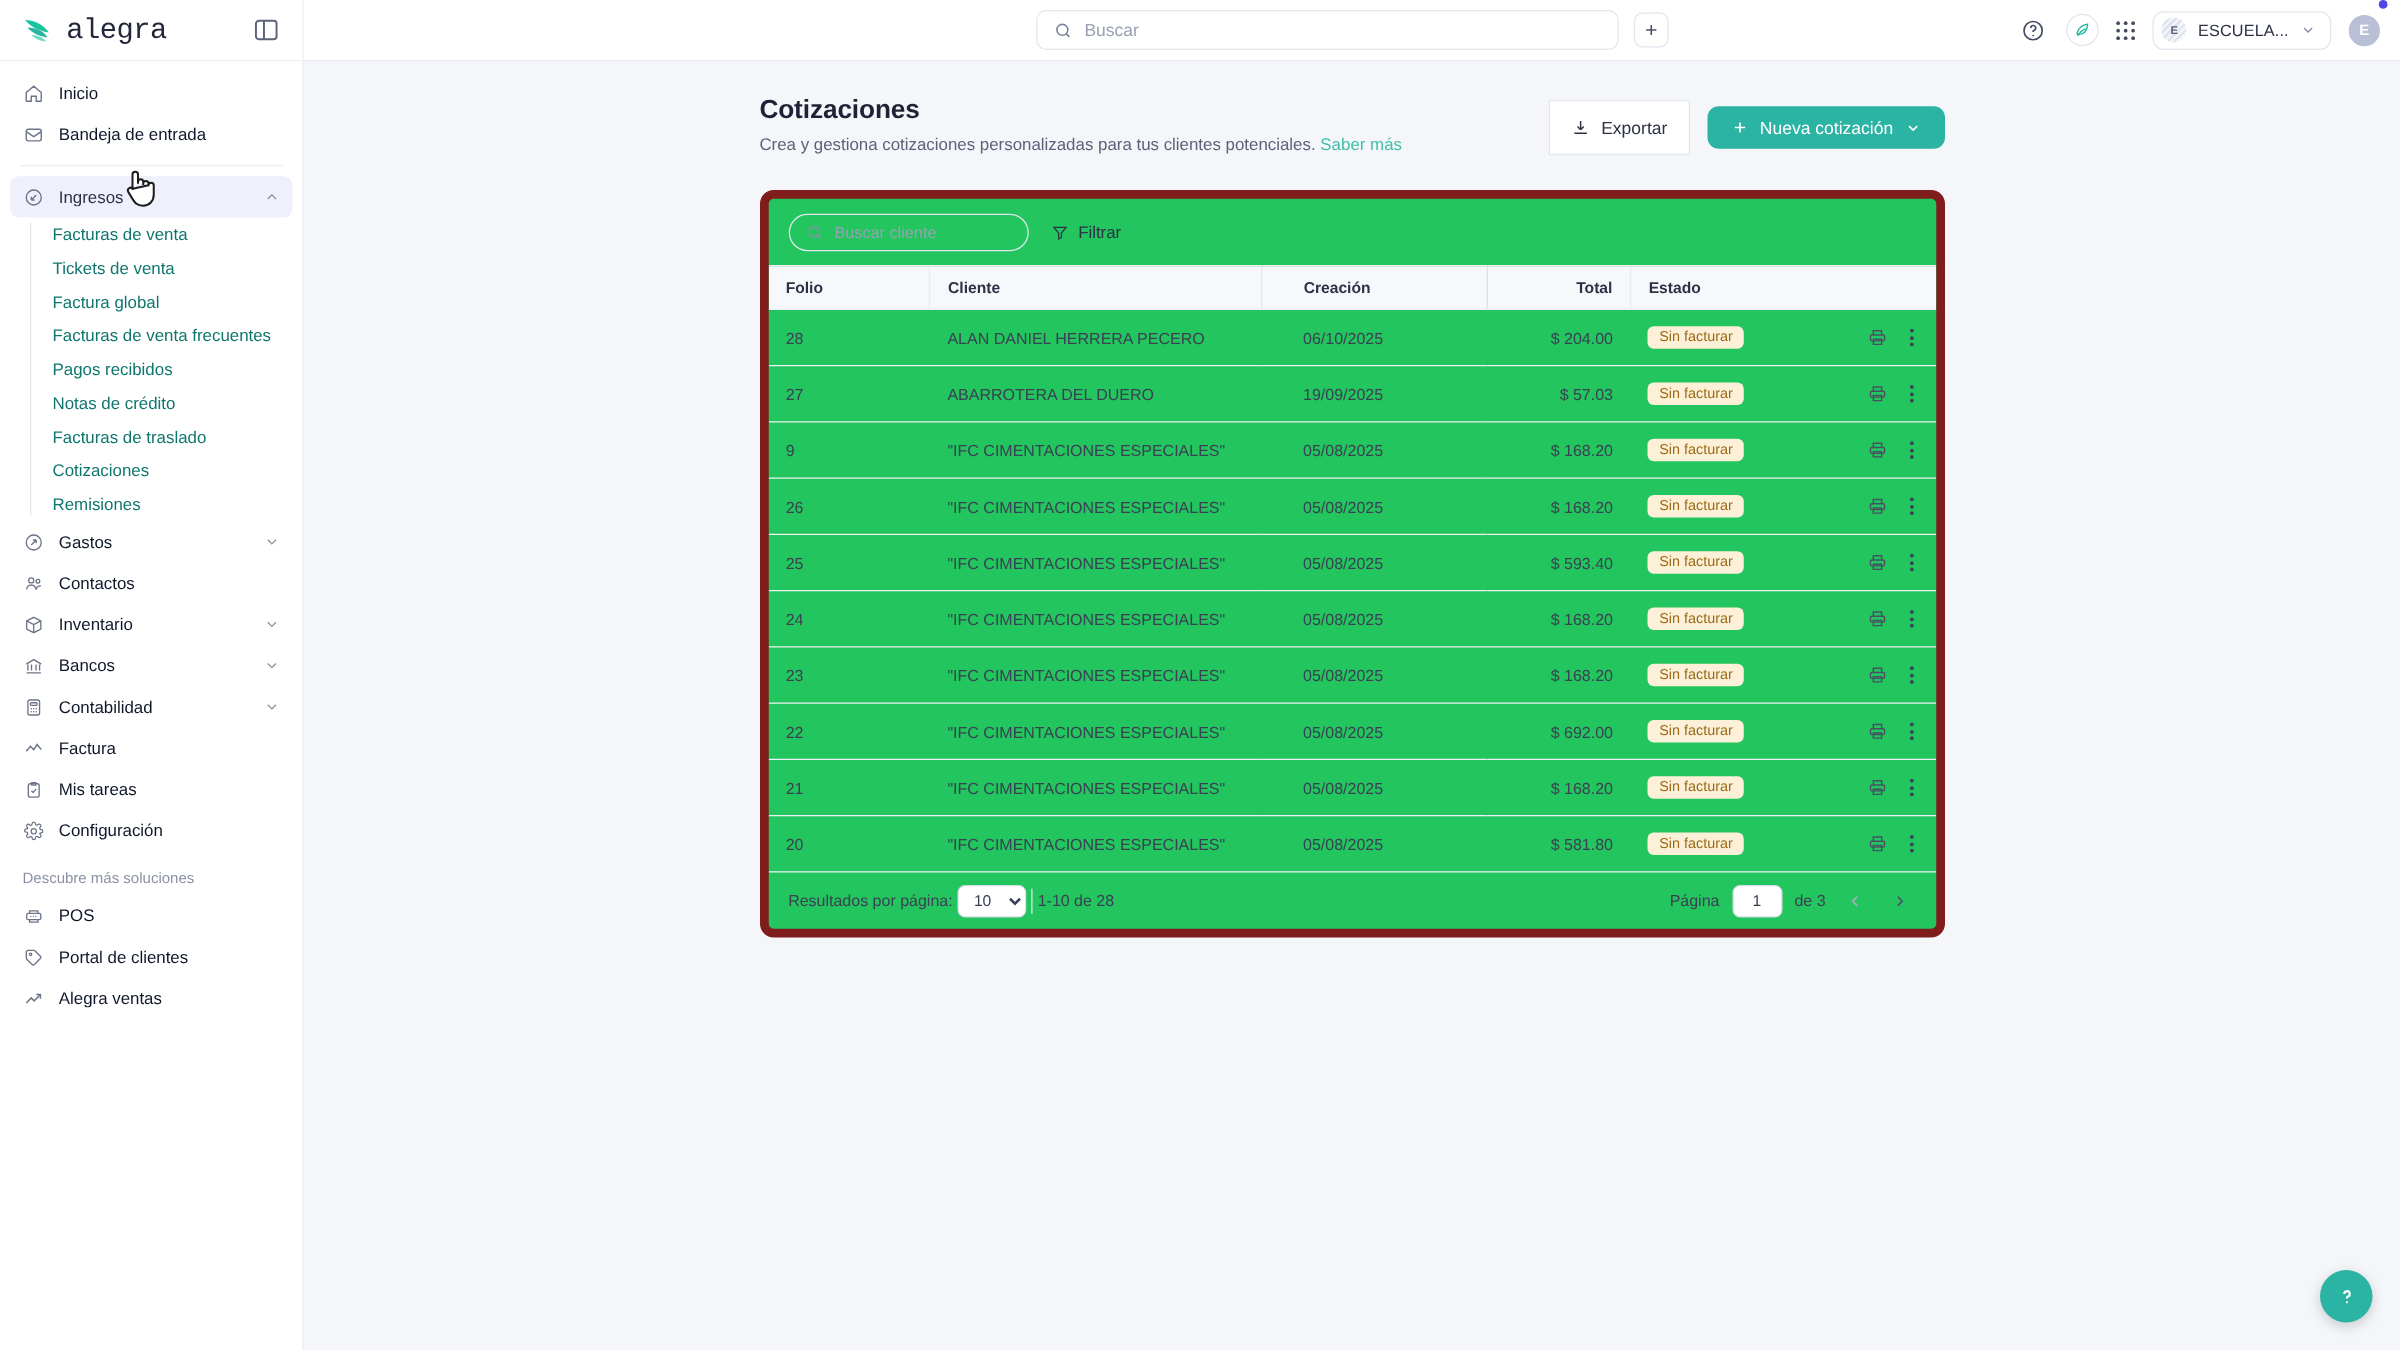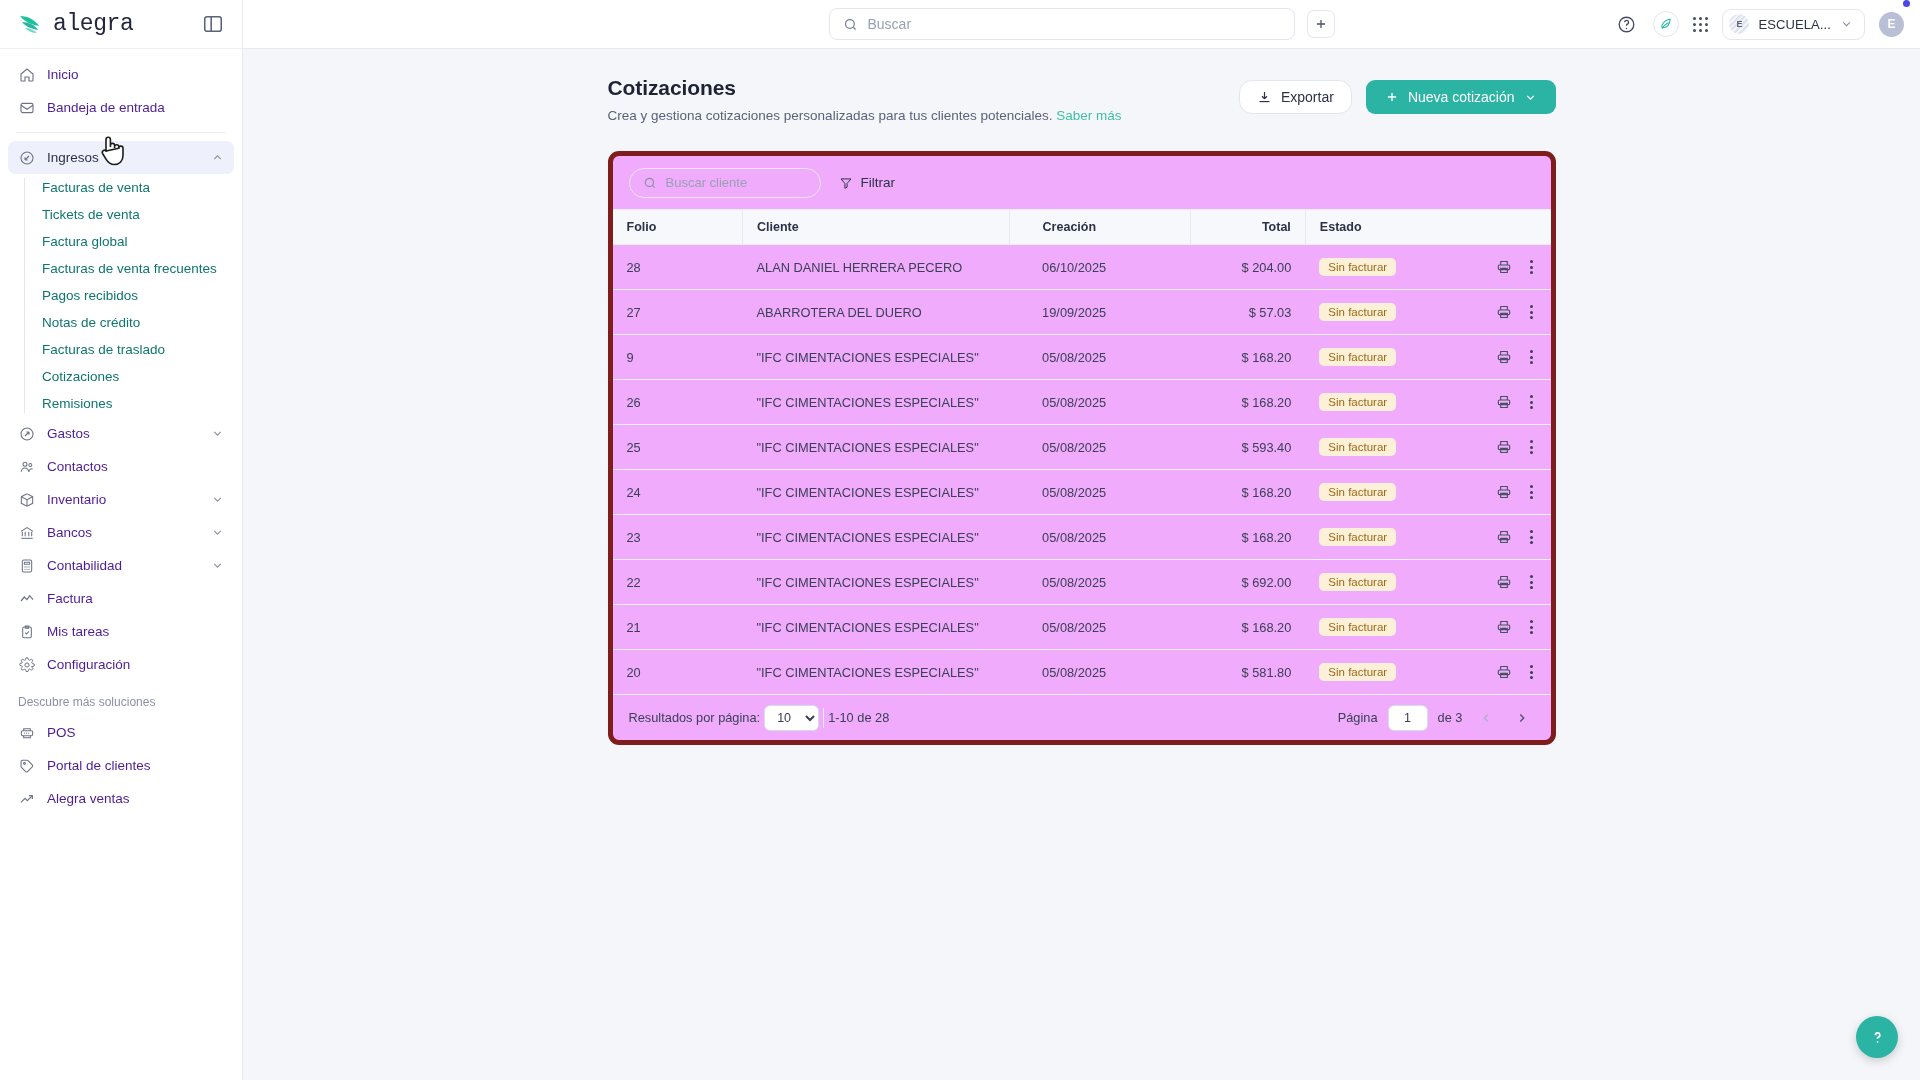--- a/index.html
+++ b/index.html
@@ -28,21 +28,21 @@
   }
   .panel-toggle {
     width: 22px; height: 22px; display: flex; align-items: center; justify-content: center;
     cursor: pointer; color: #5b6279;
   }
   .sb-scroll { flex: 1; padding-top: 9px; overflow: hidden; }
   .nav-item {
     display: flex; align-items: center; gap: 12px;
     height: 33px; margin: 0 8px; padding: 0 10px;
     border-radius: 7px; cursor: pointer;
-    font-size: 13.5px; color: #4c1d95;
+    font-size: 13.5px; color: #0f172a;
   }
   .nav-item.active { background: #eef1fb; color: #2c3146; }
   .nav-ico { width: 17px; height: 17px; flex: 0 0 17px; color: #6d7governance; color: #6c7punk; color: #6b7punk; color: #6d7488; display:flex; align-items:center; justify-content:center;}
   .nav-ico svg { width: 16px; height: 16px; display: block; }
   .nav-label { flex: 1; white-space: nowrap; overflow: hidden; text-overflow: ellipsis; }
   .chev { width: 13px; height: 13px; color: #8a90a4; flex: 0 0 13px; }
   .divider { height: 1px; background: #eceef4; margin: 8px 16px; }
 
   .subnav { position: relative; margin-left: 24px; padding-left: 0; }
   .subnav::before {
@@ -126,35 +126,35 @@
 
   
   .content { flex: 1; overflow: auto; padding: 0; }
   .page { width: 948px; margin: 0 auto; padding-top: 27px; }
   .page-head { display: flex; align-items: flex-start; justify-content: space-between; }
   .page-title { font-size: 21px; font-weight: 700; color: #1e2235; letter-spacing: -0.1px; }
   .page-sub { font-size: 13.5px; color: #5b6279; margin-top: 8px; }
   .page-sub a { color: #3fbfa8; text-decoration: none; cursor: pointer; }
   .head-actions { display: flex; align-items: center; gap: 14px; padding-top: 4px; }
   .btn-export {
-    display: flex; align-items: center; gap: 9px; height: 34px; padding: 0 17px;
-    border: 1px solid #e3e6ef; border-radius: 13px; background: #fff;
+    display: flex; align-items: center; gap: 9px; height: 44px; padding: 0 17px;
+    border: 1px solid #e3e6ef; border-radius: 1px; background: #fff;
     font-size: 14px; color: #2c3146; font-weight: 500; cursor: pointer;
   }
   .btn-export svg { width: 15px; height: 15px; }
   .btn-new {
     display: flex; align-items: center; gap: 9px; height: 34px; padding: 0 19px;
     border: none; border-radius: 9px; background: #2bb3a3; color: #fff;
     font-size: 14px; font-weight: 500; cursor: pointer;
     font-family: "Liberation Sans", sans-serif;
   }
   .btn-new .chev2 { width: 13px; height: 13px; }
 
   .card {
-    margin-top: 28px; background: #f0abfc; border: 5px solid #7f1d1d;
+    margin-top: 28px; background: #22c55e; border: 7px solid #7f1d1d;
     border-radius: 11px; overflow: hidden;
   }
   .card-tools {
     height: 53px; display: flex; align-items: center; gap: 18px; padding: 0 16px;
   }
   .mini-search {
     width: 192px; height: 30px; border: 1px solid #e3e6ef; border-radius: 18px;
     display: flex; align-items: center; gap: 9px; padding: 0 13px; cursor: text;
   }
   .mini-search svg { width: 14px; height: 14px; color: #8a90a4; flex: 0 0 14px; }

